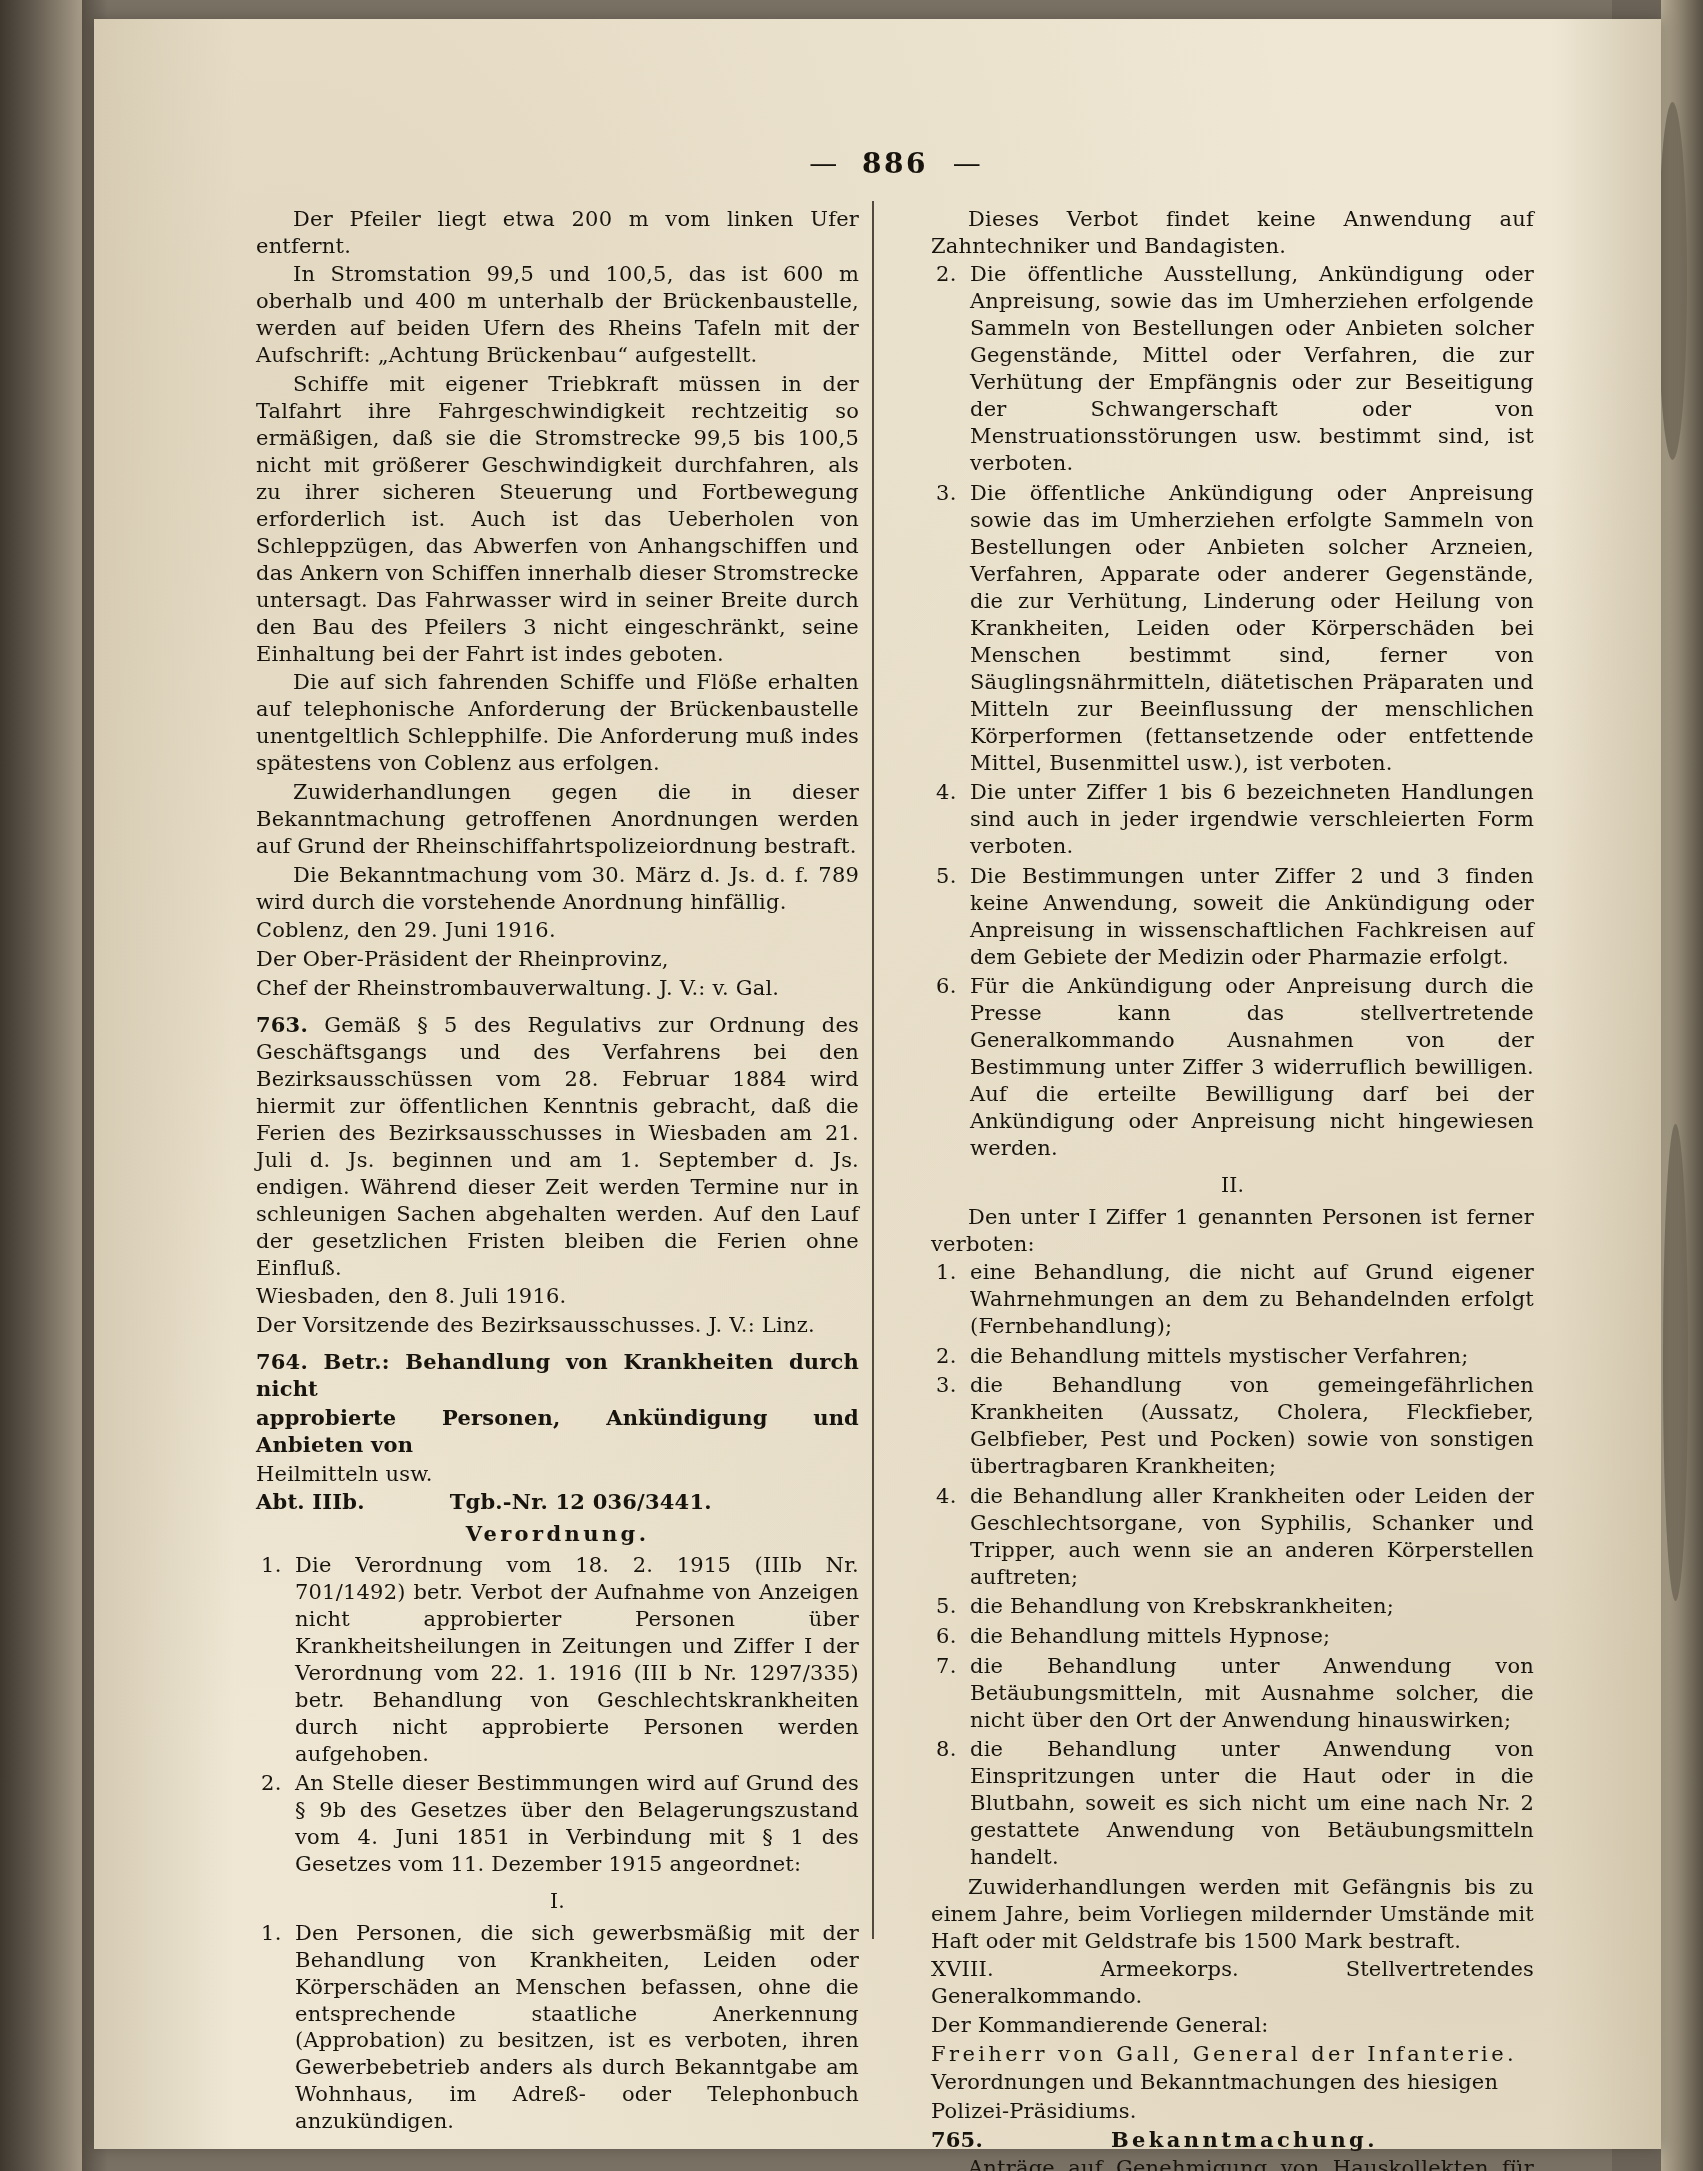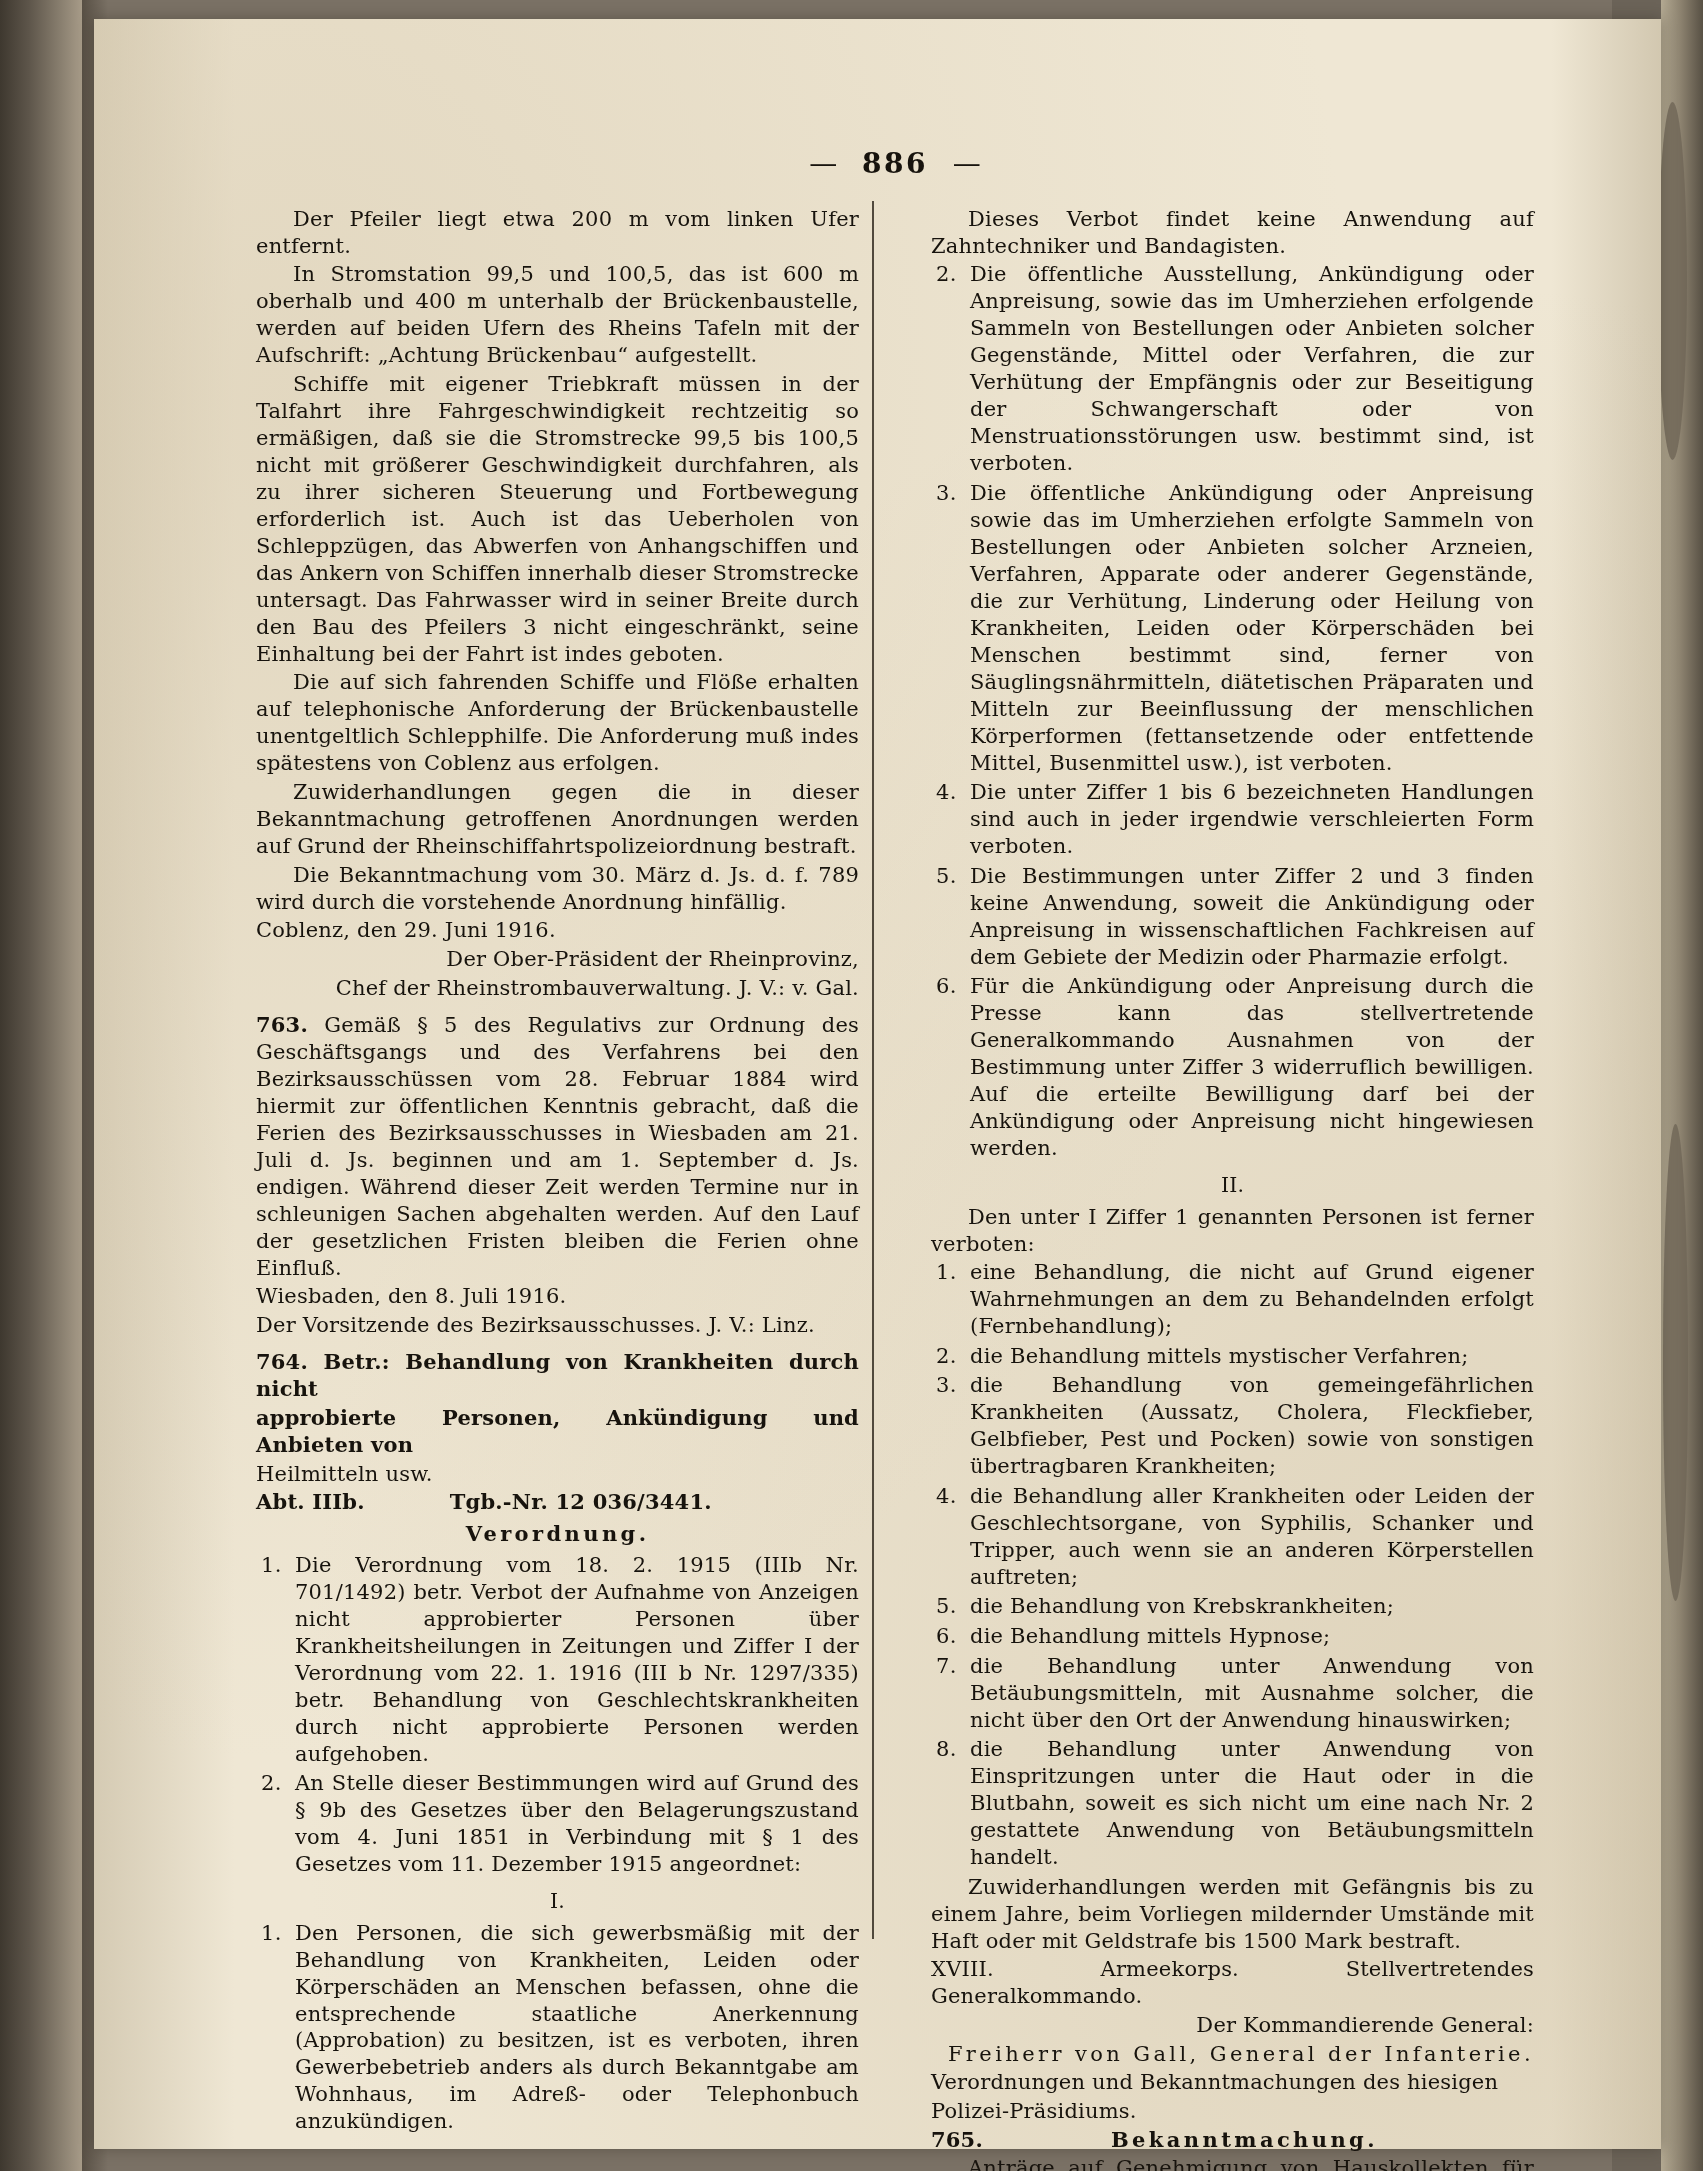--- a/index.html
+++ b/index.html
@@ -134,21 +134,21 @@
     width: 29px;
     text-align: left;
   }
   .rom {
     text-align: center;
     text-indent: 0;
     margin: 10.2px 0 5.1px 0;
     font-size: 20.4px;
   }
   .sig {
-    text-align: right;
+    text-align: left;
     text-indent: 0;
   }
   .blockhead {
     font-weight: bold;
     text-indent: 0;
     text-align: justify;
   }
   .blockhead-c {
     font-weight: normal;
     text-indent: 0;

